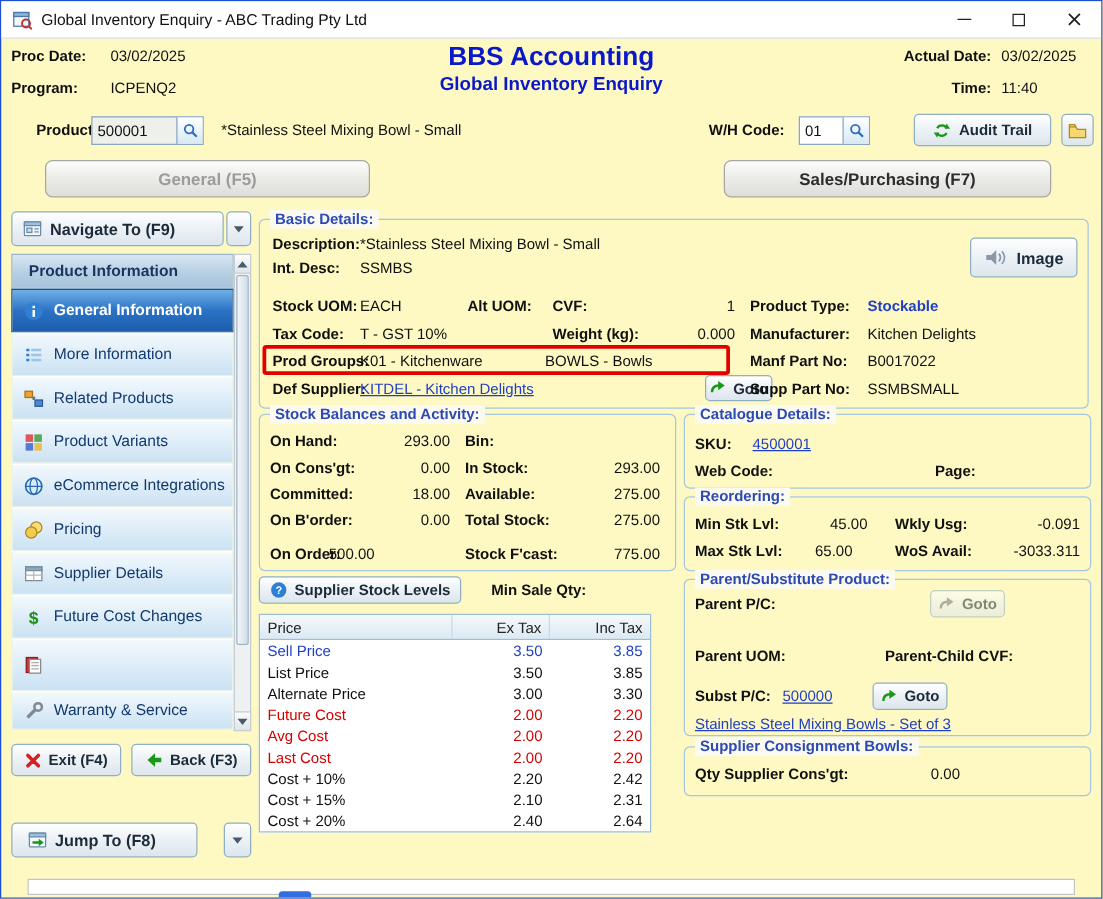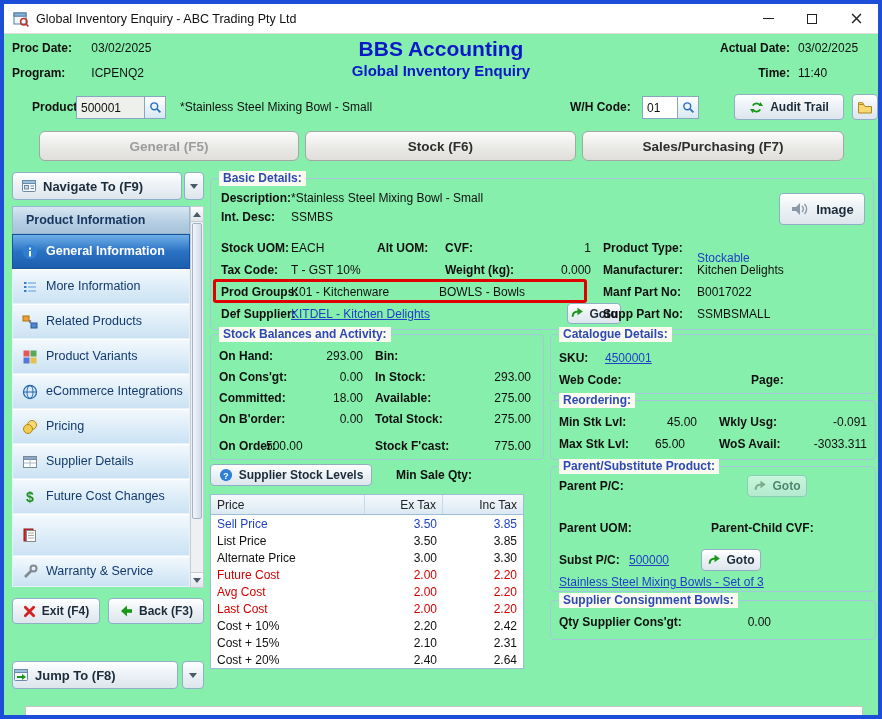--- a/index.html
+++ b/index.html
@@ -1,17 +1,17 @@
 <!DOCTYPE html>
 <html><head>
 <meta charset="utf-8">
 <style>
   *{box-sizing:border-box;}
   html,body{margin:0;padding:0;background:#9a9a9a;}
-  .win{position:relative;width:882px;height:719px;background:#86efac;border:4px solid #1d4ed8;
+  .win{position:relative;width:882px;height:719px;background:#fef9c3;border:1px solid #1d4ed8;
        font-family:"Liberation Sans","DejaVu Sans",sans-serif;font-size:12px;color:#101010;overflow:hidden;margin:0 auto;}
   .abs{position:absolute;}
   .b{font-weight:bold;}
   .titlebar{position:absolute;left:0;top:0;right:0;height:30px;background:#fff;border-bottom:1px solid #ddd;display:flex;align-items:center;}
   .tb-title{font-size:12.5px;color:#111;margin-left:7px;}
   .wc{width:44px;height:29px;display:flex;align-items:center;justify-content:center;}
   .wc-min{width:11px;height:1px;border-bottom:1.5px solid #222;display:inline-block;}
   .wc-max{width:10px;height:10px;border:1.2px solid #222;display:inline-block;}
   .hdr-blue{color:#0a18c8;font-weight:bold;}
   .btn{display:flex;align-items:center;justify-content:center;gap:6px;border:1px solid #8fafc6;border-radius:4px;
@@ -22,21 +22,21 @@
   .tab{position:absolute;top:127px;height:30px;border:1px solid #a6a6a6;border-radius:6px;
        background:linear-gradient(180deg,#fcfcfb,#ebebe8 50%,#dfdedb);display:flex;align-items:center;justify-content:center;
        font-weight:bold;font-size:13.5px;color:#2e2e2e;}
   .tab.dis{color:#9c9c9c;}
   .field{position:absolute;height:23px;border:1px solid #88a6c0;background:#fff;display:flex;align-items:stretch;}
   .field input{flex:1;min-width:0;border:0;outline:0;background:transparent;font:12px "Liberation Sans",sans-serif;padding:0 4px;color:#111;}
   .magbtn{width:21px;border-left:1px solid #88a6c0;background:linear-gradient(180deg,#ffffff,#d8e8f4);display:flex;align-items:center;justify-content:center;}
   .gb{position:absolute;border:1px solid #a6c6de;border-radius:5px;}
   .gbt{position:absolute;top:-8px;left:8px;background:#fbfaf0;padding:0 4px;color:#2d4ab2;font-weight:bold;line-height:15px;white-space:nowrap;}
   .link{color:#1f3fc4;text-decoration:underline;cursor:pointer;white-space:nowrap;}
-  .blue-val{color:#1f3fc4;font-weight:normal;margin-top:10px;}
+  .blue-val{color:#1f3fc4;font-weight:bold;}
   .red-box{position:absolute;border:3px solid #e00000;border-radius:3px;}
   .side-hdr{background:linear-gradient(180deg,#d8e6f2,#b4cde2 60%,#a7c3da);border:1px solid #98b6ce;display:flex;align-items:center;
        padding-left:13px;color:#17355f;font-weight:bold;font-size:12.5px;}
   .nav-item{display:flex;align-items:center;gap:8px;padding-left:9px;padding-right:4px;
        background:linear-gradient(180deg,#f3f9fd,#dcecf8 55%,#cbe2f3);border:1px solid #e6f1f9;border-top-color:#ffffff;
        color:#123a6e;font-size:12.5px;}
   .nav-item.sel{background:linear-gradient(180deg,#6fb0e8,#2b72c4 50%,#1c5dad);border:1px solid #18529c;color:#fff;font-weight:bold;}
   .ni-label{line-height:1.15;max-width:142px;}
   .sbar{position:absolute;background:#eef0f2;border:1px solid #c4cdd4;}
   .sbtn{height:15px;display:flex;align-items:center;justify-content:center;background:linear-gradient(180deg,#fbfcfd,#dfe5ea);border-bottom:1px solid #c4cdd4;}
@@ -153,21 +153,20 @@
     <span class="lab">Audit Trail</span>
   </div>
   <div class="btn abs" style="left:848px;top:90px;width:26px;height:26px">
     <svg width="16" height="15" viewBox="0 0 16 15">
       <path d="M1.5 4.5 v-1.8 h4.2 l1.2 1.8" fill="#f8d870" stroke="#b08820"></path>
       <path d="M1.5 4.5 h5 l1.5 2 h6.5 v6.5 h-13 z" fill="#f8d870" stroke="#b08820"></path>
     </svg>
   </div>
 
   <div class="tab dis" style="left:35px;width:260px">General (F5)</div>
-  <div class="tab" style="left:301px;width:271px">Stock (F6)</div>
   <div class="tab" style="left:578px;width:262px">Sales/Purchasing (F7)</div>
 
   <div class="abs" style="left:8px;top:166px;width:192px;height:524px">
     <div class="btn abs" style="left:0;top:2px;width:170px;height:28px;justify-content:flex-start;padding-left:8px">
       <svg width="16" height="16" viewBox="0 0 16 16">
         <rect x="1.5" y="2.5" width="13" height="11" rx="1" fill="#f4f8fb" stroke="#6a8aa8"></rect>
         <rect x="1.5" y="2.5" width="13" height="3" fill="#9cc0dc" stroke="#6a8aa8"></rect>
         <rect x="3.5" y="7.5" width="4" height="3.5" fill="#c8dcec" stroke="#6a8aa8"></rect>
         <line x1="9.5" y1="8" x2="13" y2="8" stroke="#6a8aa8"></line>
         <line x1="9.5" y1="10.5" x2="13" y2="10.5" stroke="#6a8aa8"></line>
@@ -283,21 +282,21 @@
       </svg>
       <span class="lab">Exit (F4)</span>
     </div>
     <div class="btn abs" style="left:96px;top:428px;width:96px;height:26px">
       <svg width="14" height="14" viewBox="0 0 14 14">
         <polygon points="8,1.5 2,7 8,12.5" fill="#189818"></polygon>
         <rect x="7" y="5.2" width="6" height="3.6" fill="#189818"></rect>
       </svg>
       <span class="lab">Back (F3)</span>
     </div>
-    <div class="btn abs" style="left:0;top:491px;width:166px;height:28px;justify-content:flex-start;padding-left:0">
+    <div class="btn abs" style="left:0;top:491px;width:149px;height:28px;justify-content:flex-start;padding-left:12px">
       <svg width="16" height="16" viewBox="0 0 16 16">
         <rect x="1.5" y="2.5" width="13" height="11" rx="1" fill="#f4f8fb" stroke="#6a8aa8"></rect>
         <rect x="1.5" y="2.5" width="13" height="3" fill="#9cc0dc" stroke="#6a8aa8"></rect>
         <path d="M4 10 h6" stroke="#189818" stroke-width="2"></path>
         <polygon points="9,7 13,10 9,13" fill="#189818"></polygon>
       </svg>
       <span class="lab" style="font-size:13px">Jump To (F8)</span>
     </div>
     <div class="btn abs" style="left:170px;top:491px;width:22px;height:28px">
       <span class="tri-down"></span>

